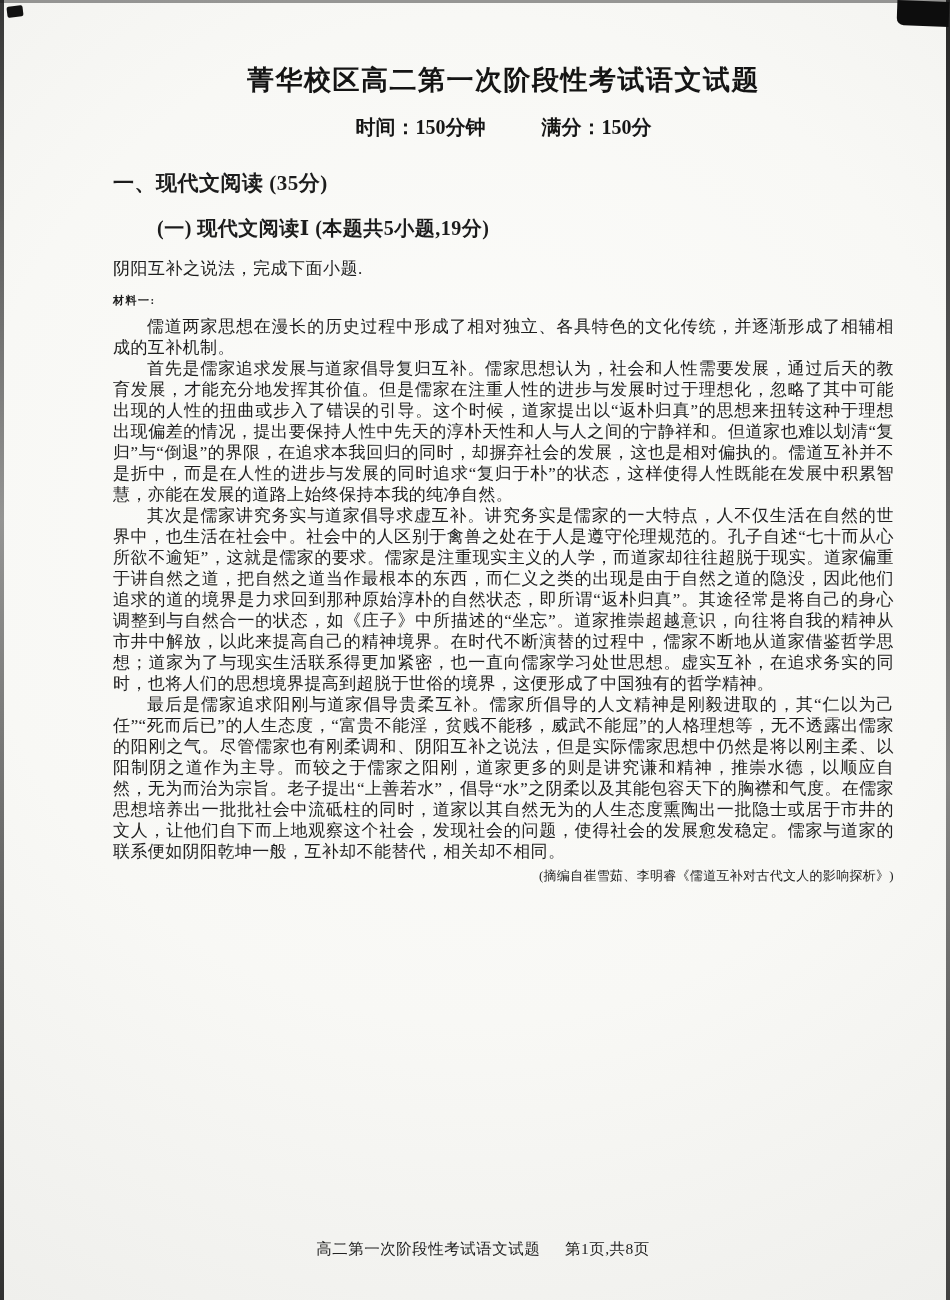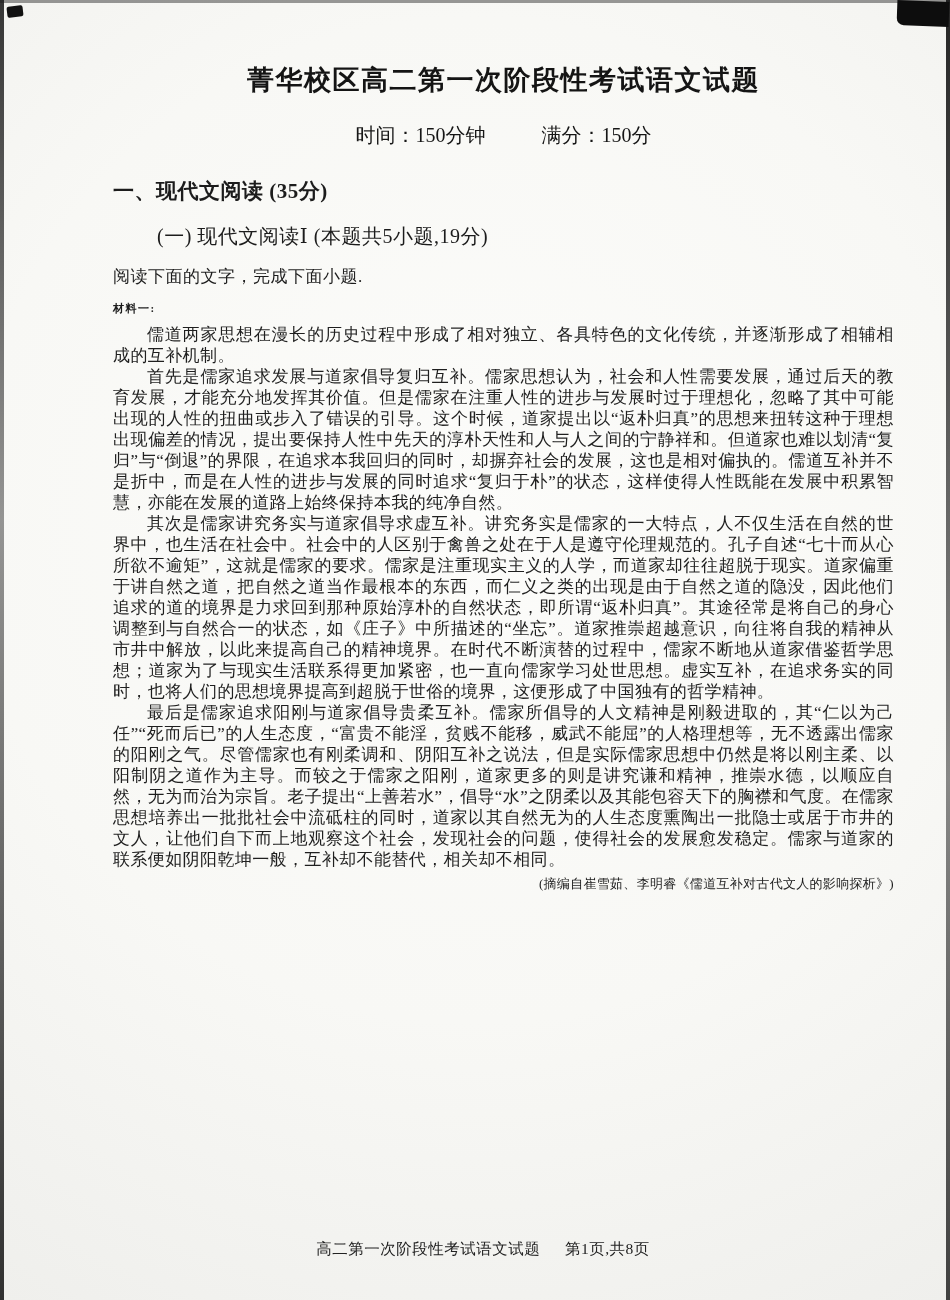--- a/index.html
+++ b/index.html
@@ -20,25 +20,25 @@
     background: linear-gradient(180deg, rgba(15,15,15,.9), rgba(45,45,45,.55) 60%, rgba(20,20,20,.8)); }
   .edge-top   { position: absolute; left: 0; top: 0; width: 100%; height: 3px; background: rgba(30,30,30,.45); }
   .corner-tl  { position: absolute; left: 7px; top: 6px; width: 16px; height: 11px;
     background: #111; transform: rotate(-7deg); border-radius: 2px; }
   .corner-tr  { position: absolute; right: 1px; top: 1px; width: 52px; height: 25px;
     background: #0d0d0d; border-radius: 0 0 0 7px; transform: rotate(2deg); }
 
   .content { position: absolute; left: 113px; right: 56px; top: 62px; }
 
   .title   { text-align: center; font-size: 27px; font-weight: 700; letter-spacing: 1.5px; color: #141414; }
-  .meta    { text-align: center; font-size: 20px; font-weight: 400; margin-top: 24px; color: #161616; }
+  .meta    { text-align: center; font-size: 20px; font-weight: 700; margin-top: 16px; color: #161616; }
   .meta-gap { display: inline-block; width: 46px; }
 
   .section    { font-size: 21px; font-weight: 700; margin-top: 28px; letter-spacing: .5px; }
-  .subsection { font-size: 20px; font-weight: 400; margin-top: 18px; padding-left: 44px; letter-spacing: .5px; }
+  .subsection { font-size: 20px; font-weight: 700; margin-top: 18px; padding-left: 44px; letter-spacing: .5px; }
 
   .instruction    { font-size: 17px; margin-top: 15px; letter-spacing: .5px; }
   .material-label { font-size: 11px; margin-top: 13px; margin-bottom: 8px; letter-spacing: 1.5px; font-weight: 600; }
 
   .para {
     font-size: 17px; line-height: 21px;
     text-indent: 2em; text-align: justify;
     letter-spacing: .4px; color: #1f1f1f;
   }
 
@@ -68,21 +68,21 @@
     <div class="meta">
       <span>时间：150分钟</span>
       <span class="meta-gap"></span>
       <span>满分：150分</span>
     </div>
 
     <h2 class="section">一、现代文阅读 (35分)</h2>
 
     <h3 class="subsection">(一) 现代文阅读Ⅰ  (本题共5小题,19分)</h3>
 
-    <p class="instruction">阅读下面的文字，完成下面小题.</p>
+    <p class="instruction">阴阳互补之说法，完成下面小题.</p>
 
     <p class="material-label">材料一:</p>
 
     <p class="para">儒道两家思想在漫长的历史过程中形成了相对独立、各具特色的文化传统，并逐渐形成了相辅相成的互补机制。</p>
     <p class="para">首先是儒家追求发展与道家倡导复归互补。儒家思想认为，社会和人性需要发展，通过后天的教育发展，才能充分地发挥其价值。但是儒家在注重人性的进步与发展时过于理想化，忽略了其中可能出现的人性的扭曲或步入了错误的引导。这个时候，道家提出以“返朴归真”的思想来扭转这种于理想出现偏差的情况，提出要保持人性中先天的淳朴天性和人与人之间的宁静祥和。但道家也难以划清“复归”与“倒退”的界限，在追求本我回归的同时，却摒弃社会的发展，这也是相对偏执的。儒道互补并不是折中，而是在人性的进步与发展的同时追求“复归于朴”的状态，这样使得人性既能在发展中积累智慧，亦能在发展的道路上始终保持本我的纯净自然。</p>
     <p class="para">其次是儒家讲究务实与道家倡导求虚互补。讲究务实是儒家的一大特点，人不仅生活在自然的世界中，也生活在社会中。社会中的人区别于禽兽之处在于人是遵守伦理规范的。孔子自述“七十而从心所欲不逾矩”，这就是儒家的要求。儒家是注重现实主义的人学，而道家却往往超脱于现实。道家偏重于讲自然之道，把自然之道当作最根本的东西，而仁义之类的出现是由于自然之道的隐没，因此他们追求的道的境界是力求回到那种原始淳朴的自然状态，即所谓“返朴归真”。其途径常是将自己的身心调整到与自然合一的状态，如《庄子》中所描述的“坐忘”。道家推崇超越意识，向往将自我的精神从市井中解放，以此来提高自己的精神境界。在时代不断演替的过程中，儒家不断地从道家借鉴哲学思想；道家为了与现实生活联系得更加紧密，也一直向儒家学习处世思想。虚实互补，在追求务实的同时，也将人们的思想境界提高到超脱于世俗的境界，这便形成了中国独有的哲学精神。</p>
     <p class="para">最后是儒家追求阳刚与道家倡导贵柔互补。儒家所倡导的人文精神是刚毅进取的，其“仁以为己任”“死而后已”的人生态度，“富贵不能淫，贫贱不能移，威武不能屈”的人格理想等，无不透露出儒家的阳刚之气。尽管儒家也有刚柔调和、阴阳互补之说法，但是实际儒家思想中仍然是将以刚主柔、以阳制阴之道作为主导。而较之于儒家之阳刚，道家更多的则是讲究谦和精神，推崇水德，以顺应自然，无为而治为宗旨。老子提出“上善若水”，倡导“水”之阴柔以及其能包容天下的胸襟和气度。在儒家思想培养出一批批社会中流砥柱的同时，道家以其自然无为的人生态度熏陶出一批隐士或居于市井的文人，让他们自下而上地观察这个社会，发现社会的问题，使得社会的发展愈发稳定。儒家与道家的联系便如阴阳乾坤一般，互补却不能替代，相关却不相同。</p>
 
     <p class="attribution">(摘编自崔雪茹、李明睿《儒道互补对古代文人的影响探析》)</p>
   </div>

